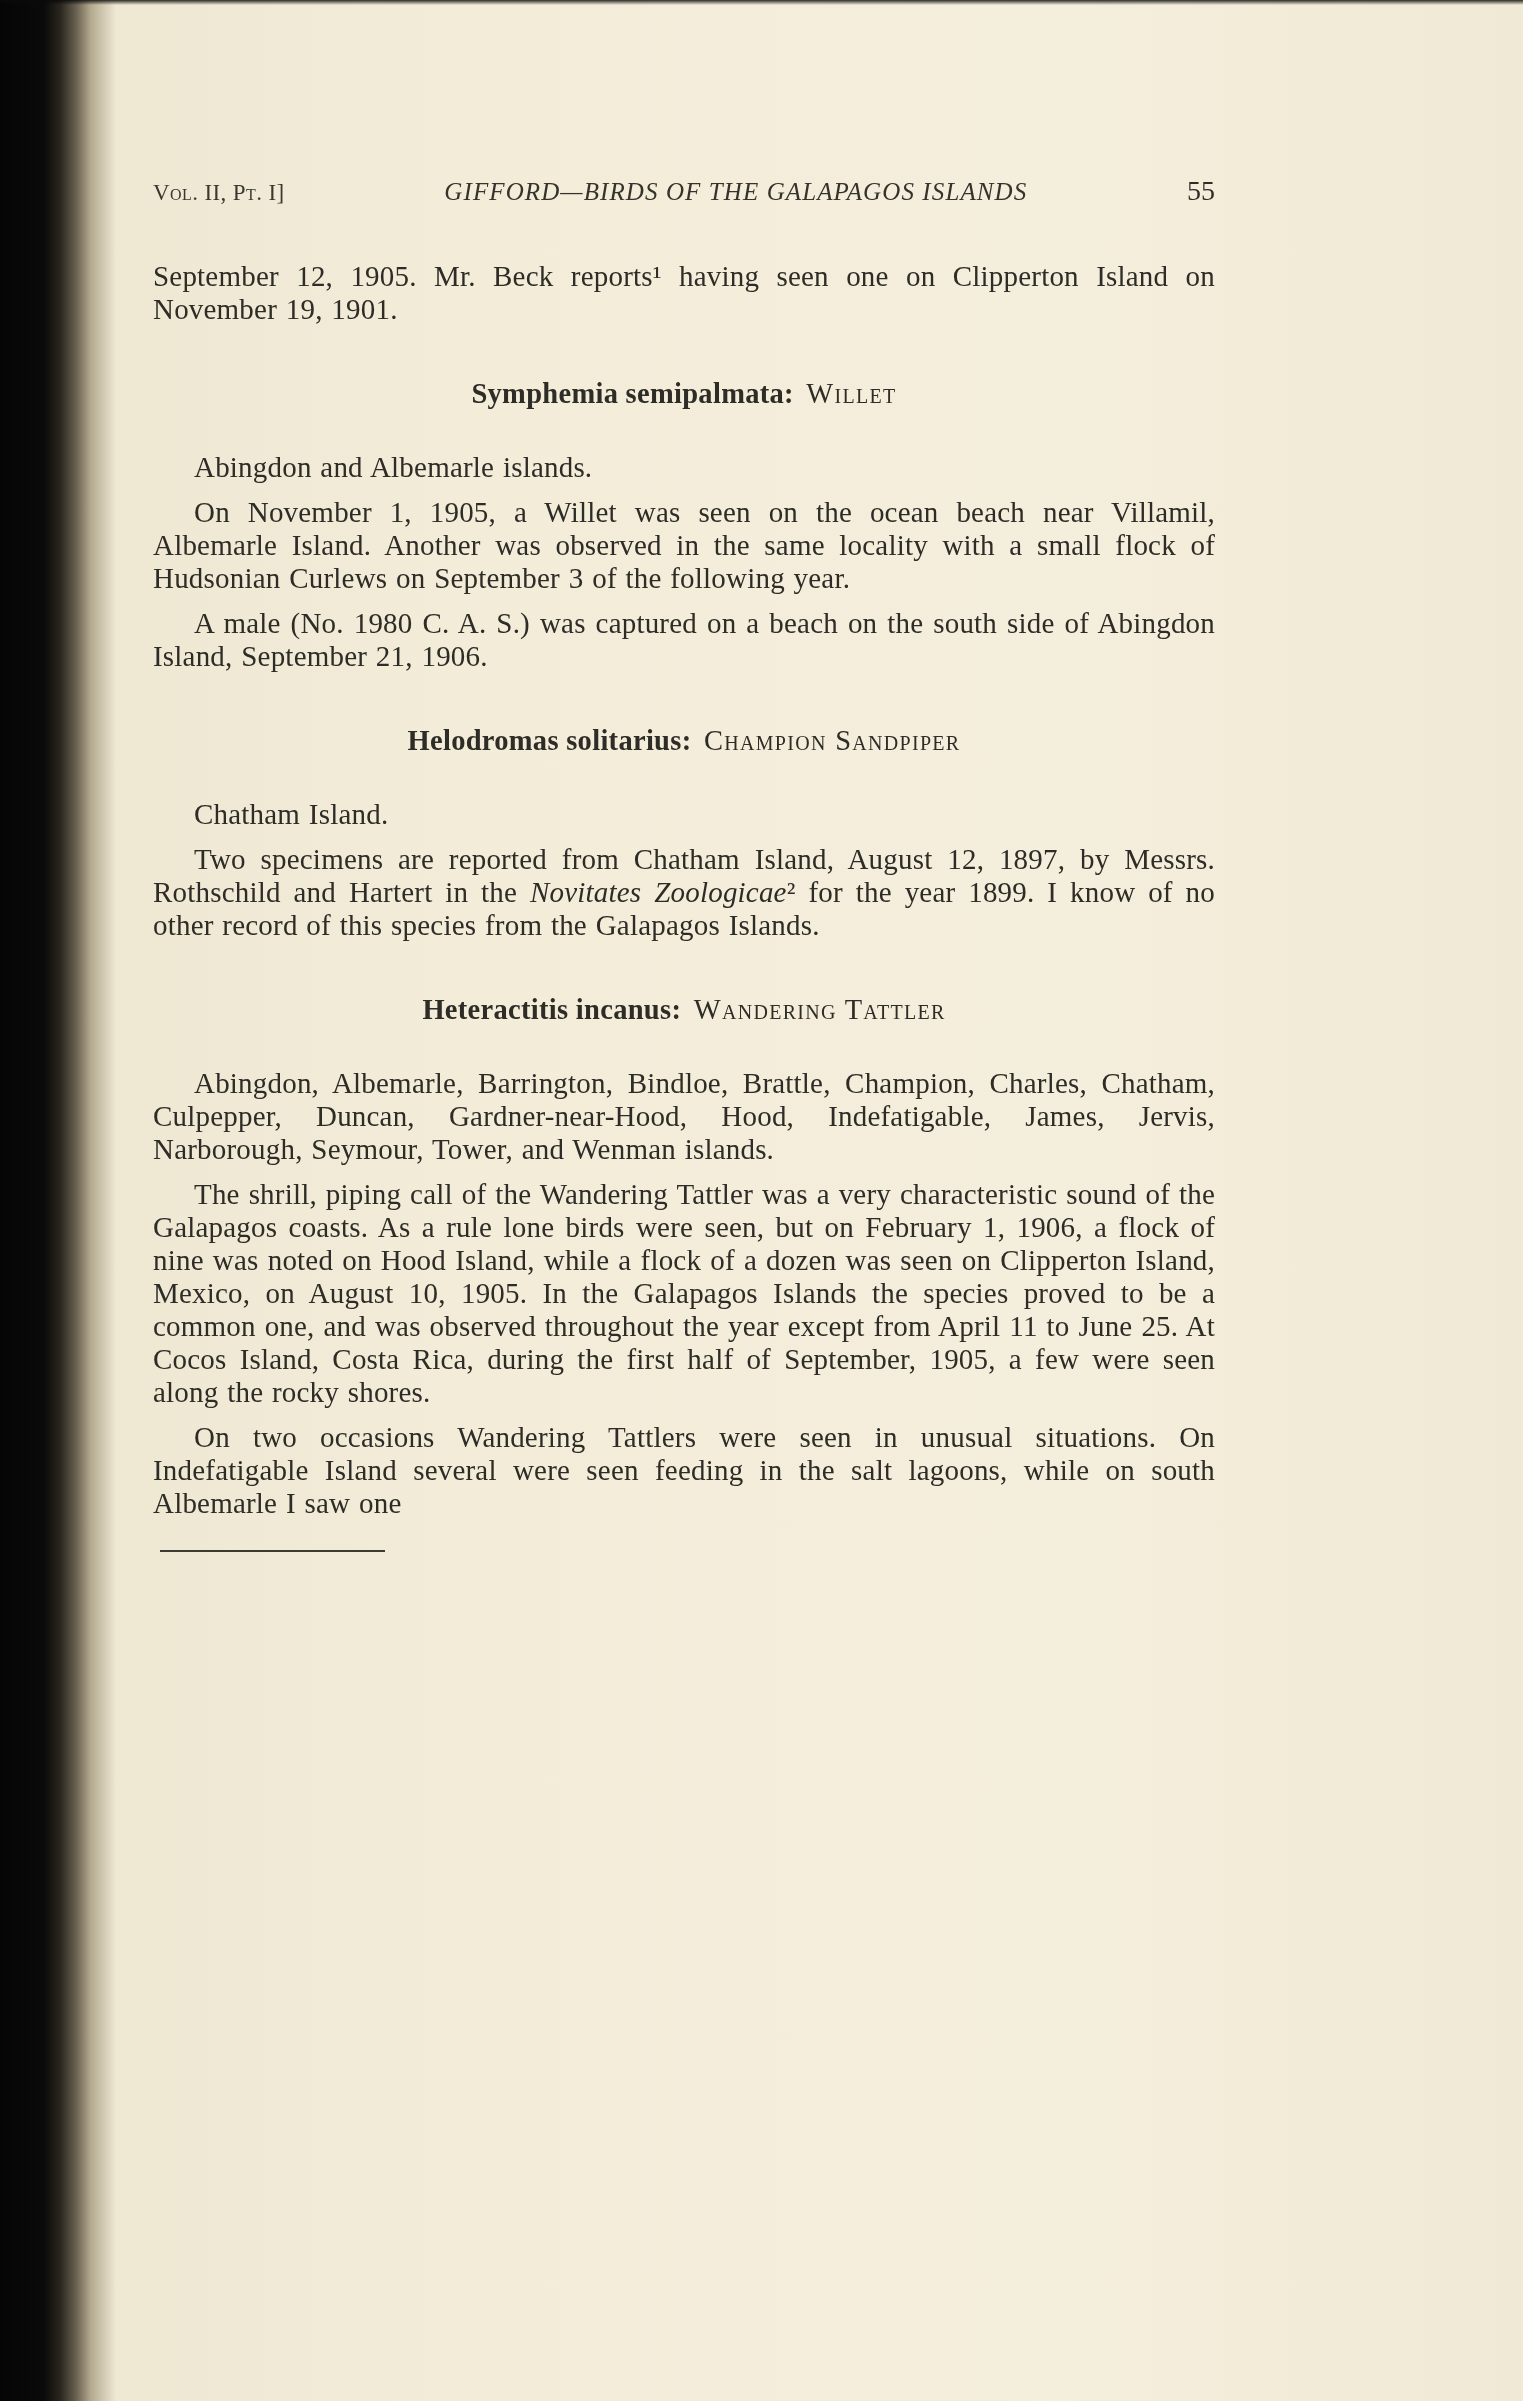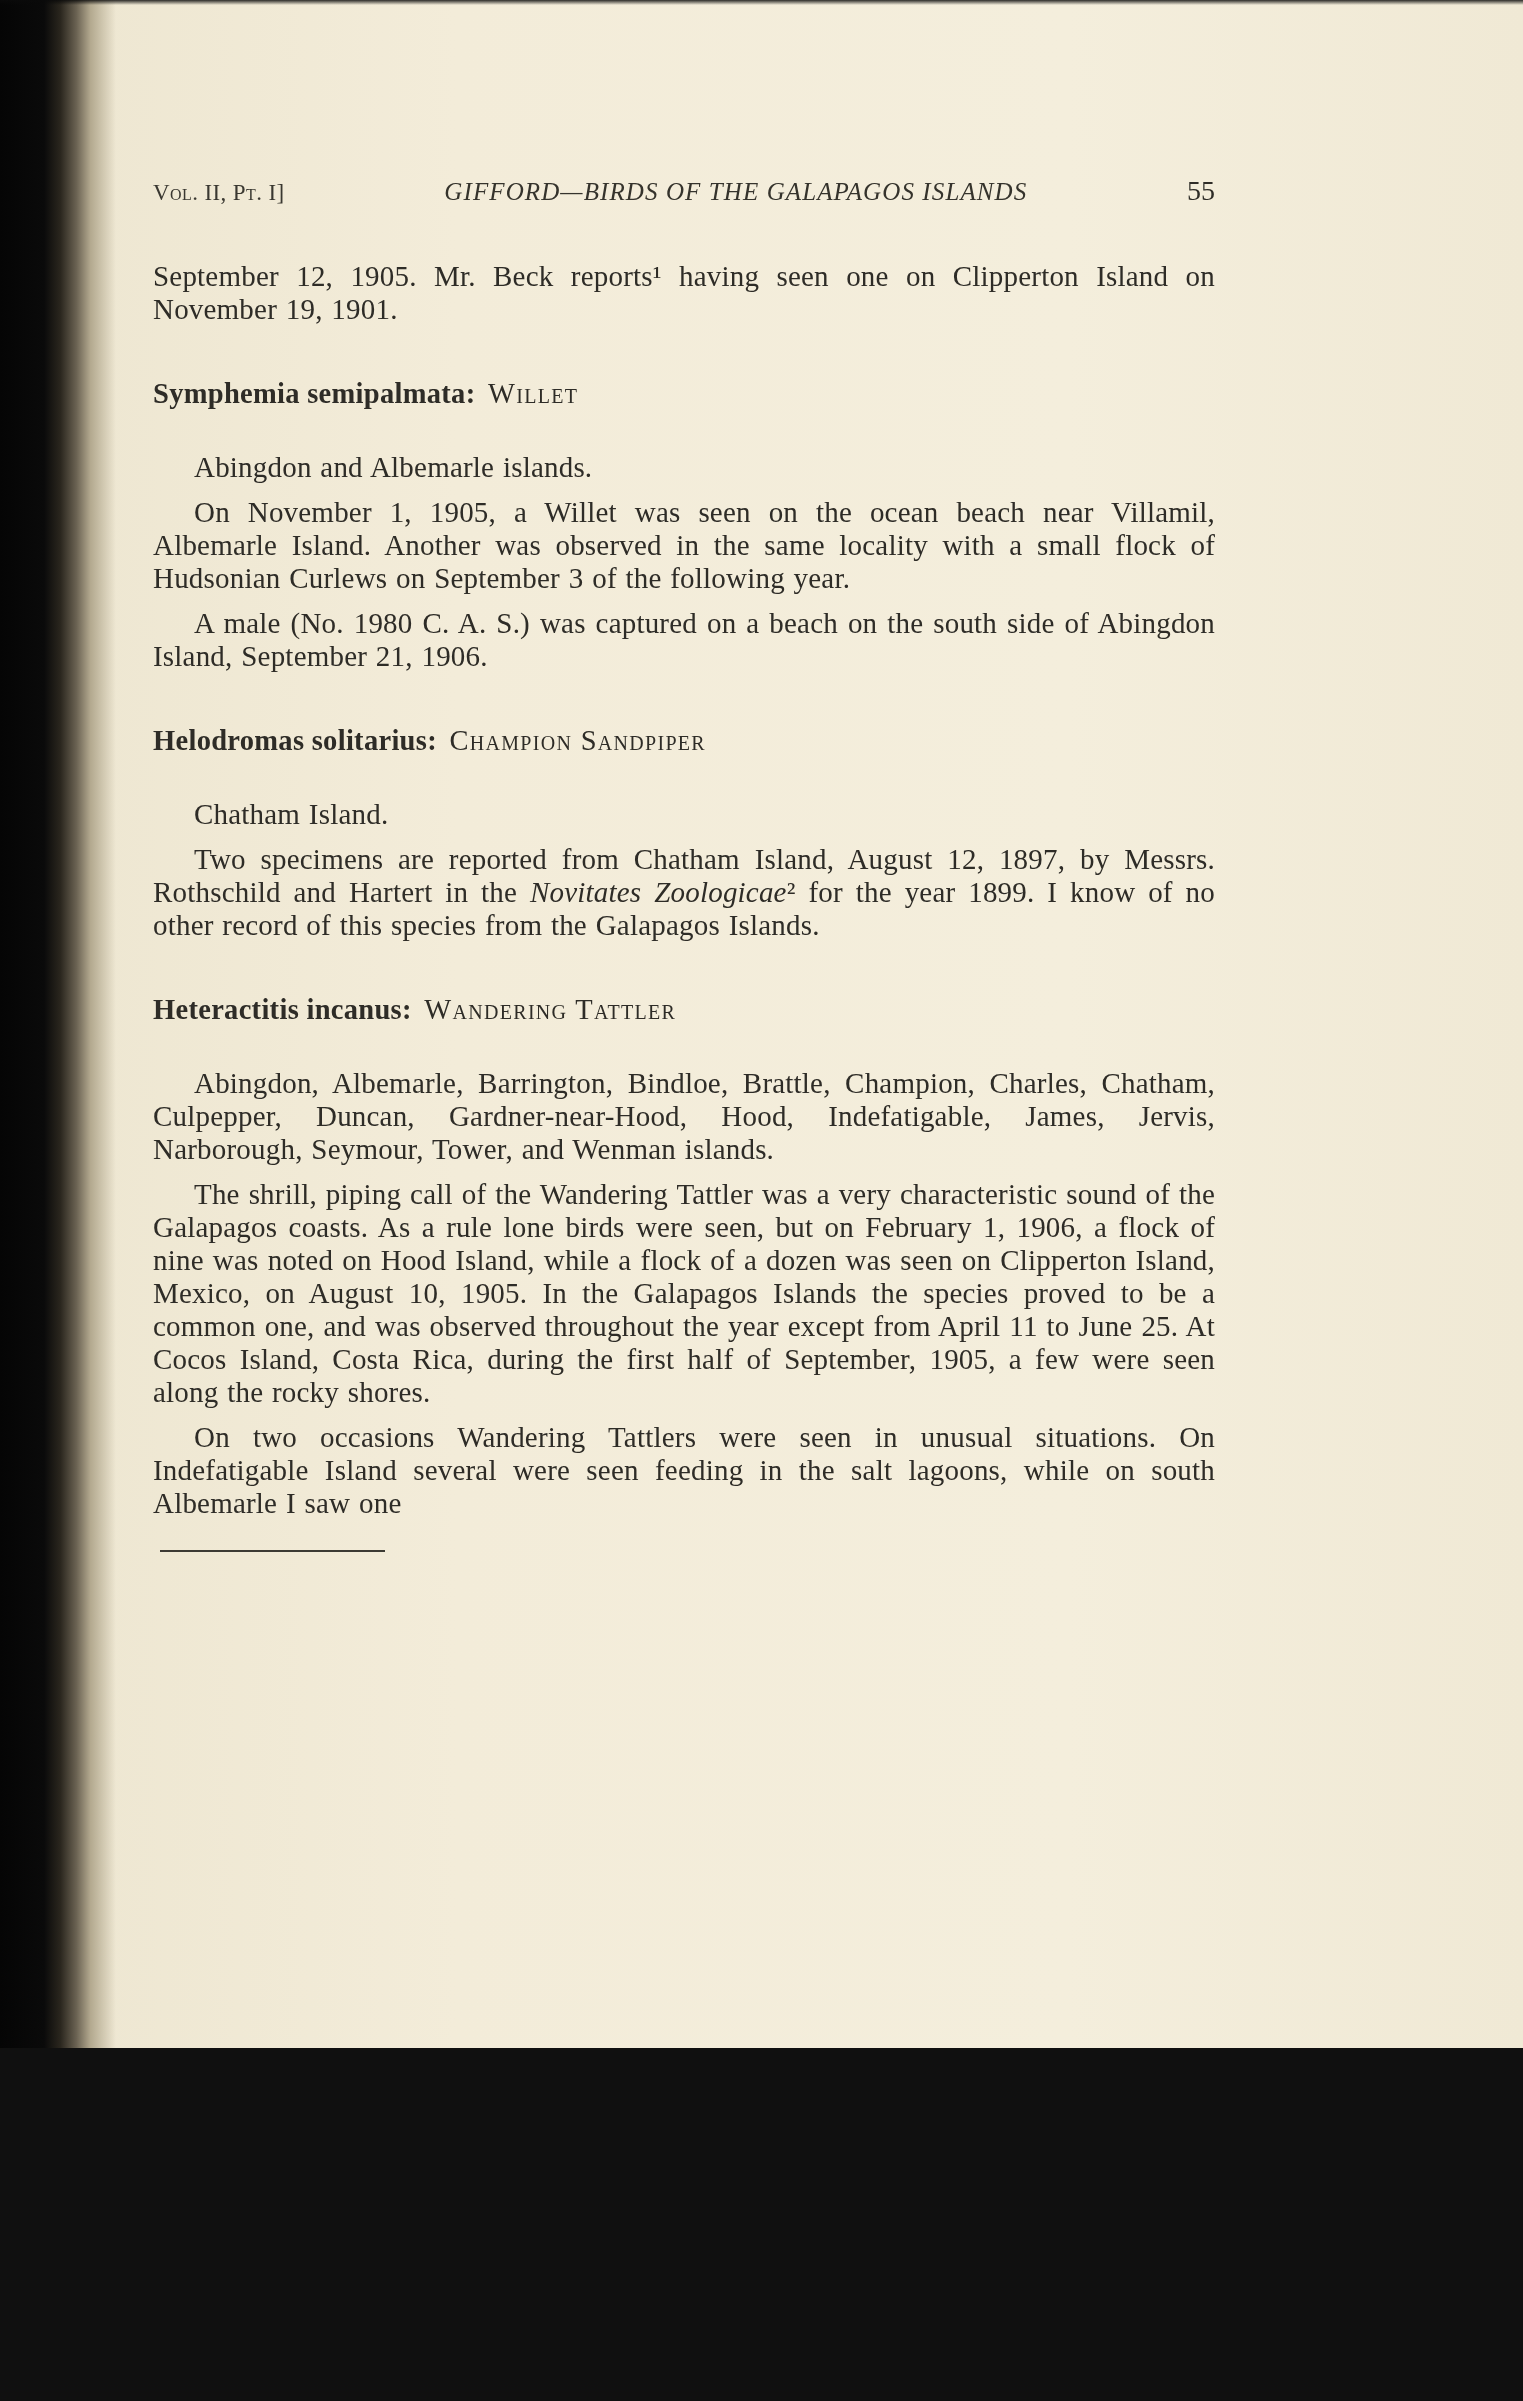--- a/index.html
+++ b/index.html
@@ -3,21 +3,21 @@
 <meta charset="utf-8">
 <style>
   html, body {
     margin: 0;
     padding: 0;
     background: #101010;
   }
   .page {
     position: relative;
     width: 1524px;
-    height: 2048px;
+    height: 2401px;
     background: linear-gradient(90deg, #e3dbc5 0%, #eee7d2 6%, #f3ecd9 30%, #f4eedc 70%, #f0e9d5 100%);
     overflow: hidden;
     font-family: "Liberation Serif", "DejaVu Serif", serif;
     color: #2e2c27;
   }
   
   .scan-edge-left {
     position: absolute;
     left: 0; top: 0; bottom: 0;
     width: 116px;
@@ -66,21 +66,21 @@
     margin: 0;
     letter-spacing: 0.2px;
     word-spacing: 1.3px;
   }
   .para.indent {
     text-indent: 41px;
     margin-top: 12px;
   }
   .italic { font-style: italic; }
   .species-heading {
-    text-align: left;
+    text-align: center;
     font-size: 28.5px;
     font-weight: normal;
     margin: 52px 0 41px 0;
     letter-spacing: 0.3px;
   }
   .species-heading .latin {
     font-weight: bold;
     margin-right: 12.5px;
   }
   .species-heading .common {

